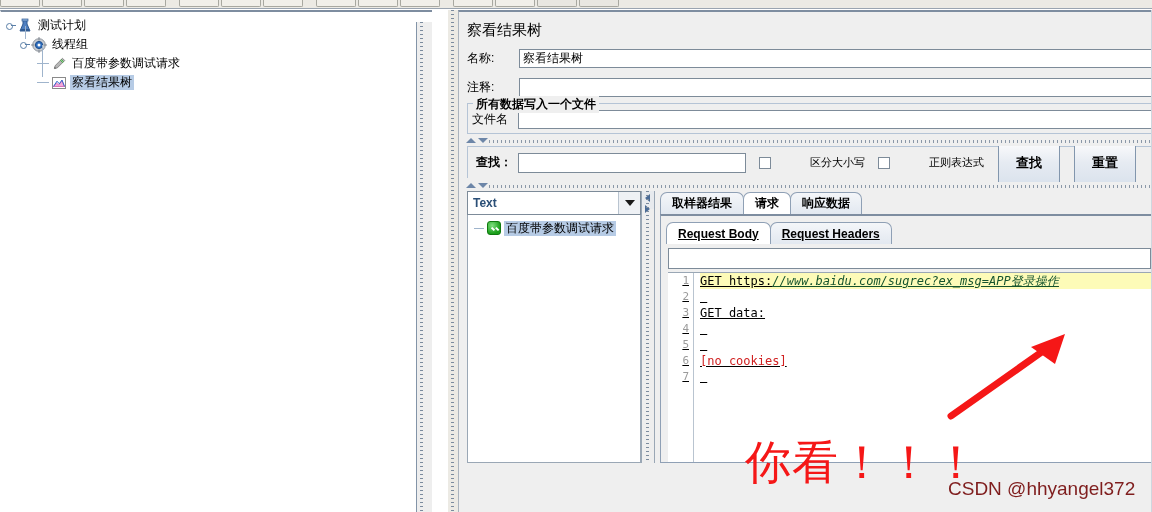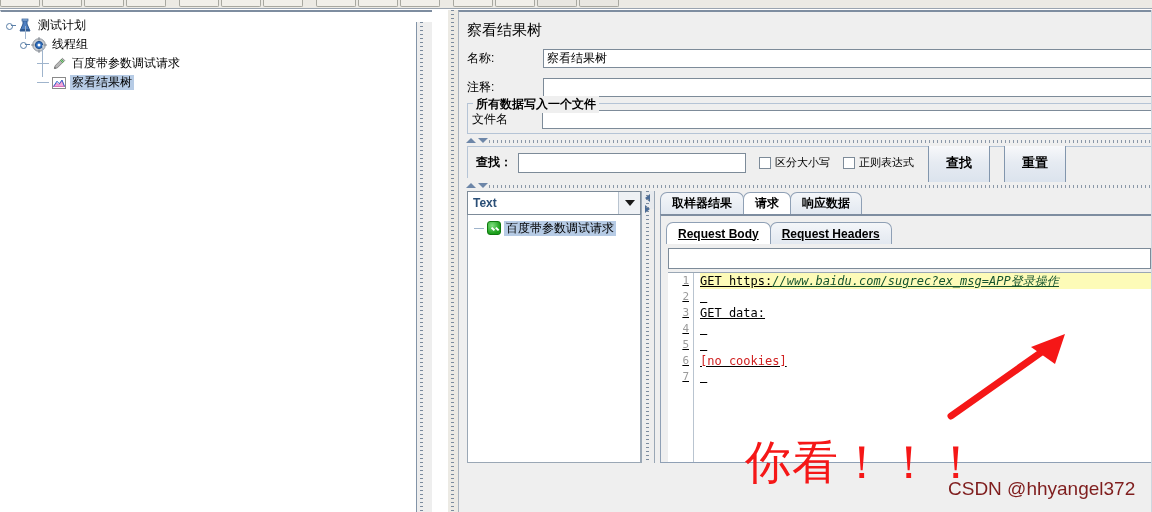--- a/index.html
+++ b/index.html
@@ -103,21 +103,21 @@
   #right-pane {
     position:absolute; left:458px; top:10px; width:694px; height:502px;
     background:#efefef;
     border-top:2px solid #7e8da0;
     border-left:1px solid #aab3bd;
     overflow:hidden;
   }
   #panel-title {
     font-size:15px; padding:9px 0 0 8px; color:#000;
   }
-  .frow { display:flex; align-items:center; padding:0 0 0 8px;gap:24px; }
+  .frow { display:flex; align-items:center; padding:0 0 0 8px; }
   .flabel { font-size:12px; width:52px; flex:none; }
   .ftext {
     height:19px; flex:1;
     border:1px solid #7d8b99;
     background:#ffffff;
     font-size:12px;
     padding:1px 3px;
     line-height:16px;
     font-family:"Liberation Sans",sans-serif;
     outline:none;
@@ -161,21 +161,21 @@
     border-left:1px solid #b5c4d6;
     border-top:1px solid #b5c4d6;
     padding-left:8px;
   }
   #search-row .slab { font-size:12px; font-weight:bold; margin-right:6px; }
   #search-input {
     width:228px; height:20px;
     border:1px solid #7d8b99; background:#fff;
     font-size:12px; padding:1px 3px; outline:none;
   }
-  .chk { display:flex; align-items:center; margin-left:13px; }
+  .chk { display:flex; align-items:center; margin-left:13px;gap:35px; }
   .chkbox {
     width:12px;height:12px;border:1px solid #7d8b99;background:#fff;margin-right:4px;
   }
   .chk span { font-size:11px; }
   .jbtn {
     margin-left:14px;
     min-width:62px; height:41px;
     border:1px solid #8296ad;
     background:linear-gradient(to bottom,#fbfbfc 0%,#e6ebf2 50%,#dbe3ed 100%);
     font-size:13px; font-weight:bold;

